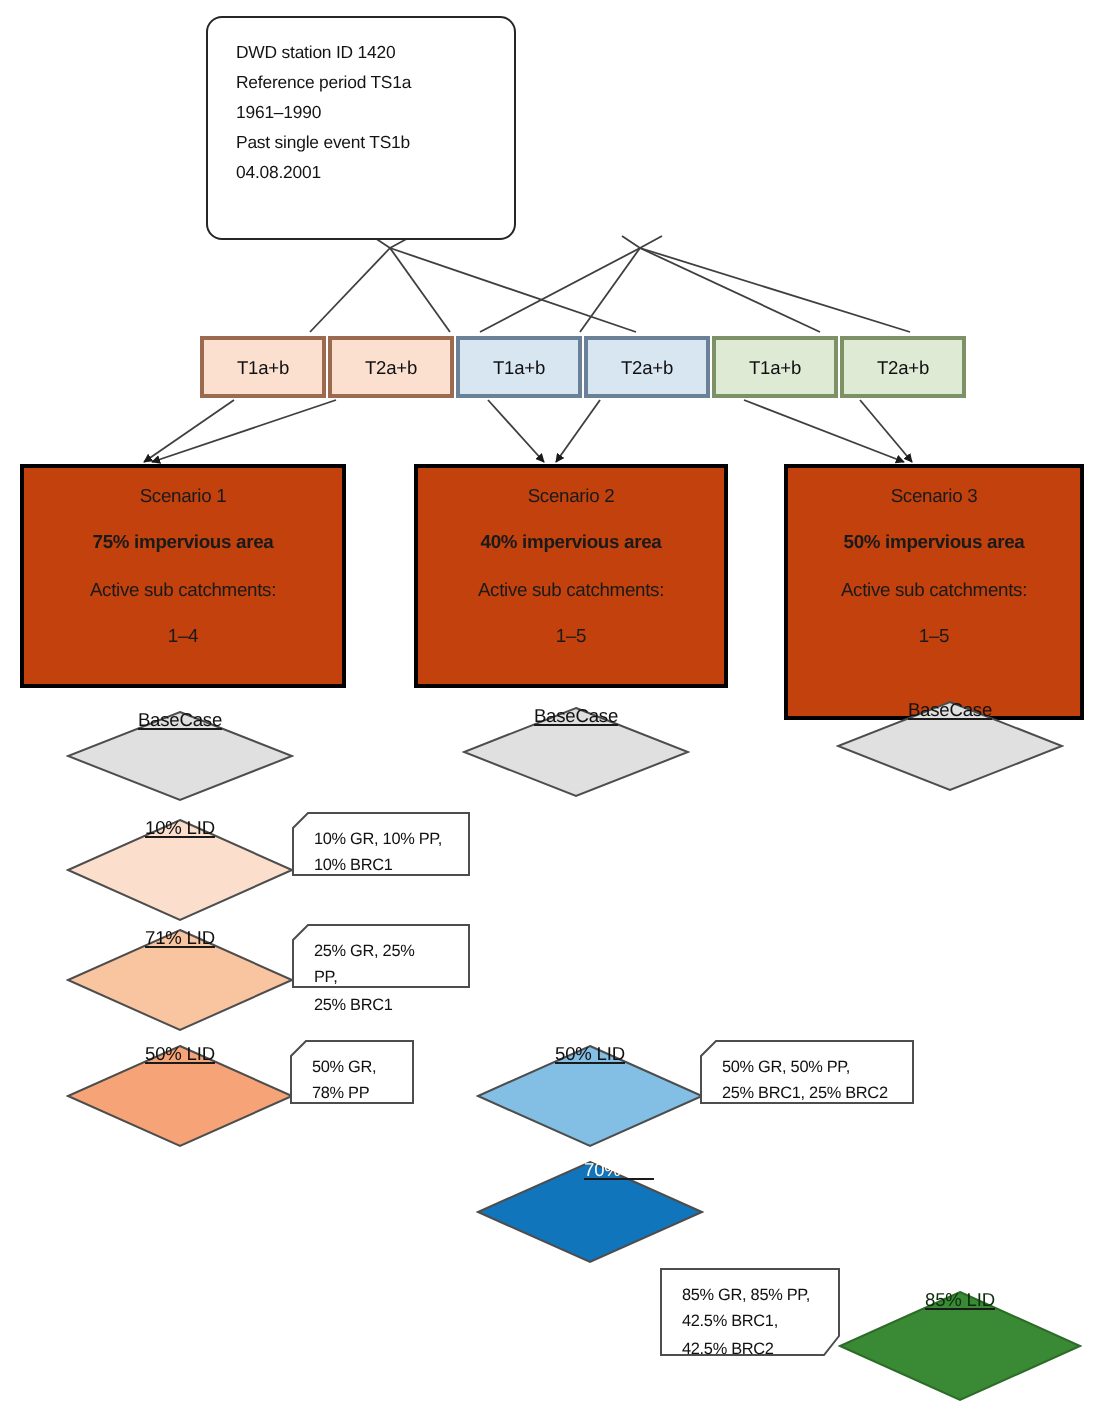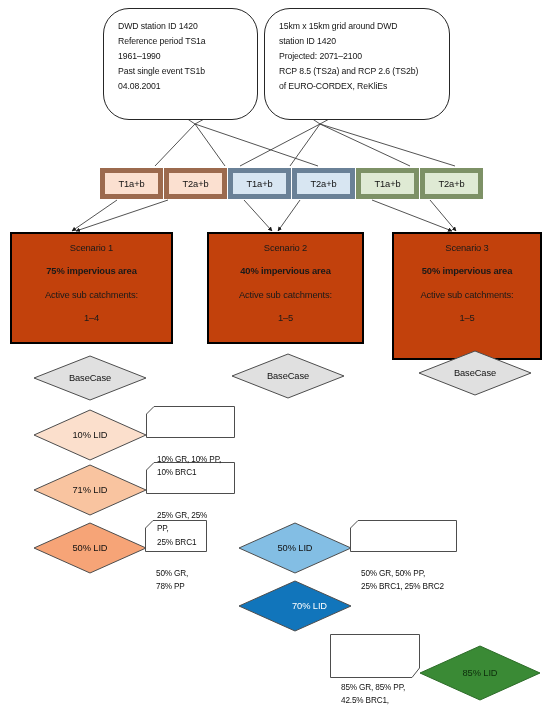--- a/index.html
+++ b/index.html
@@ -28,33 +28,33 @@
     pointer-events: none;
   }
   .node {
     position: absolute;
     box-sizing: border-box;
   }
 
   
   .source-box {
     border: 1px solid #262626;
-    border-radius: 26px;
+    border-radius: 8px;
     background: #ffffff;
     padding: 10px 10px 8px 14px;
     font-size: 8.7px;
     line-height: 1.72;
     letter-spacing: -0.1px;
     color: #141414;
   }
   .source-box .line { white-space: nowrap; }
 
   
   .tbox {
-    border: 5px solid #ec4899;
+    border: 2px solid #ec4899;
     font-size: 9.3px;
     display: flex;
     align-items: center;
     justify-content: center;
     color: #111;
     letter-spacing: -0.1px;
   }
   .tbox.orange { background: #fbe0d0; border-color: #9c6a4e; }
   .tbox.blue   { background: #d8e6f2; border-color: #6a8197; }
   .tbox.green  { background: #dfead4; border-color: #7d9166; }
@@ -71,22 +71,23 @@
   }
   .scenario-box .s-title { margin-bottom: 13px; }
   .scenario-box .s-imp { font-weight: bold; margin-bottom: 14px; }
   .scenario-box .s-sub { margin-bottom: 13px; }
   .scenario-box .s-range { }
 
   
   .diamond {
     position: absolute;
     display: flex;
-    align-items: center;
+    align-items: flex-start;
     justify-content: center;
+    text-decoration: underline;
   }
   .diamond svg { position: absolute; left: 0; top: 0; }
   .diamond .d-label {
     position: relative;
     z-index: 2;
     font-size: 9.3px;
     letter-spacing: -0.1px;
     color: #111;
     white-space: nowrap;
   }
@@ -97,21 +98,20 @@
   }
   .callout svg { position: absolute; left: 0; top: 0; }
   .callout .c-text {
     position: relative;
     z-index: 2;
     font-size: 8.2px;
     line-height: 1.62;
     letter-spacing: -0.15px;
     color: #111;
     padding: 7px 0 0 11px;
-    margin-top: 40px;
   }
 </style>
 </head>
 <body>
 
 <div id="canvas">
 
   <svg class="edges" viewBox="0 0 550 709">
     <defs>
       <marker id="arrow" viewBox="0 0 10 10" refX="9" refY="5" markerWidth="5" markerHeight="5" orient="auto-start-reverse">
@@ -146,27 +146,20 @@
   </svg>
 
   <div class="node source-box" style="left:103px; top:8px; width:155px; height:112px;">
     <div class="line">DWD station ID 1420</div>
     <div class="line">Reference period TS1a</div>
     <div class="line">1961–1990</div>
     <div class="line">Past single event TS1b</div>
     <div class="line">04.08.2001</div>
   </div>
 
-  <div class="node source-box" style="left:264px; top:8px; width:186px; height:112px;">
-    <div class="line">15km x 15km grid around DWD</div>
-    <div class="line">station ID 1420</div>
-    <div class="line">Projected: 2071–2100</div>
-    <div class="line">RCP 8.5 (TS2a) and RCP 2.6 (TS2b)</div>
-    <div class="line">of EURO-CORDEX,  ReKliEs</div>
-  </div>
 
   <div class="node tbox orange" style="left:100px; top:168px; width:63px; height:31px;">
     <span>T1a+b</span>
   </div>
   <div class="node tbox orange" style="left:164px; top:168px; width:63px; height:31px;">
     <span>T2a+b</span>
   </div>
   <div class="node tbox blue" style="left:228px; top:168px; width:63px; height:31px;">
     <span>T1a+b</span>
   </div>

